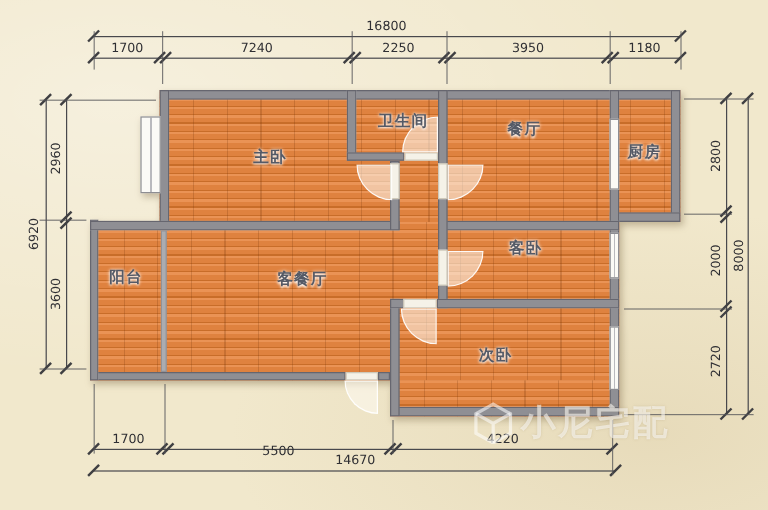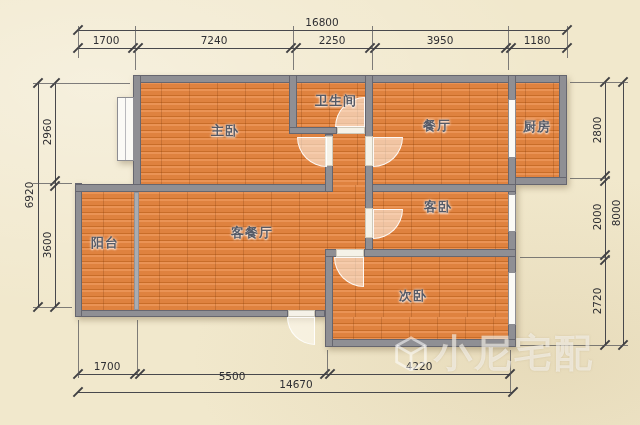--- a/index.html
+++ b/index.html
@@ -26,21 +26,21 @@
   .room-label{position:absolute;transform:translate(-50%,-50%);color:#555a66;font-size:13px;font-weight:bold;
     letter-spacing:1px;white-space:nowrap;
     text-shadow:0 0 3px rgba(255,255,255,0.95), 0 1px 2px rgba(255,255,255,0.85)}
   .dline{position:absolute;background:#48484c}
   .tick{position:absolute;width:13px;height:2px;background:#3f3f42;transform:translate(-50%,-50%) rotate(-45deg)}
   .ext{position:absolute;background:#55555a;opacity:.75}
   .dlabel{position:absolute;transform:translate(-50%,-50%);font-size:10.5px;color:#2f2f33;white-space:nowrap}
   .dlabel.rot{transform:translate(-50%,-50%) rotate(-90deg)}
   .wm{position:absolute;left:393px;top:334px;display:flex;align-items:center;gap:5px;
     color:rgba(255,255,255,0.55);font-weight:bold}
-  .wm-text{font-size:38px;letter-spacing:2px;line-height:1;
+  .wm-text{font-size:29px;letter-spacing:2px;line-height:1;
     text-shadow:0 0 2px rgba(170,150,110,0.35)}
 </style>
 </head>
 <body>
 
 <div class="stage">
 
   <div class="plan">
 
     <div class="floor" style="left:133px;top:75px;width:434px;height:110px"></div>
@@ -84,25 +84,25 @@
     <div class="arc bl" style="left:297px;top:137px;width:30px;height:30px"></div>
     <div class="arc br" style="left:373px;top:137px;width:30px;height:30px"></div>
     <div class="arc br" style="left:373px;top:209px;width:30px;height:30px"></div>
     <div class="arc bl" style="left:334px;top:257px;width:30px;height:30px"></div>
   </div>
 
   <div class="arc bl" style="left:287px;top:317px;width:28px;height:28px"></div>
 
   <div class="room-label" style="left:225px;top:131px">主卧</div>
   <div class="room-label" style="left:336px;top:101px">卫生间</div>
-  <div class="room-label" style="left:437px;top:126px">餐厅</div>
+  <div class="room-label" style="left:437px;top:108px">餐厅</div>
   <div class="room-label" style="left:537px;top:127px">厨房</div>
   <div class="room-label" style="left:438px;top:207px">客卧</div>
   <div class="room-label" style="left:252px;top:233px">客餐厅</div>
-  <div class="room-label" style="left:105px;top:243px">阳台</div>
+  <div class="room-label" style="left:105px;top:231px">阳台</div>
   <div class="room-label" style="left:413px;top:296px">次卧</div>
 
   <div class="dline" style="left:78px;top:30px;width:489px;height:1px"></div>
   <div class="dline" style="left:78px;top:48px;width:489px;height:1px"></div>
   <span class="tick" style="left:78px;top:30px"></span>
     <span class="tick" style="left:567px;top:30px"></span>
   <span class="tick" style="left:78px;top:48px"></span>
   <span class="tick" style="left:133px;top:48px"></span>
     <span class="tick" style="left:138px;top:48px"></span>
   <span class="tick" style="left:291px;top:48px"></span>

